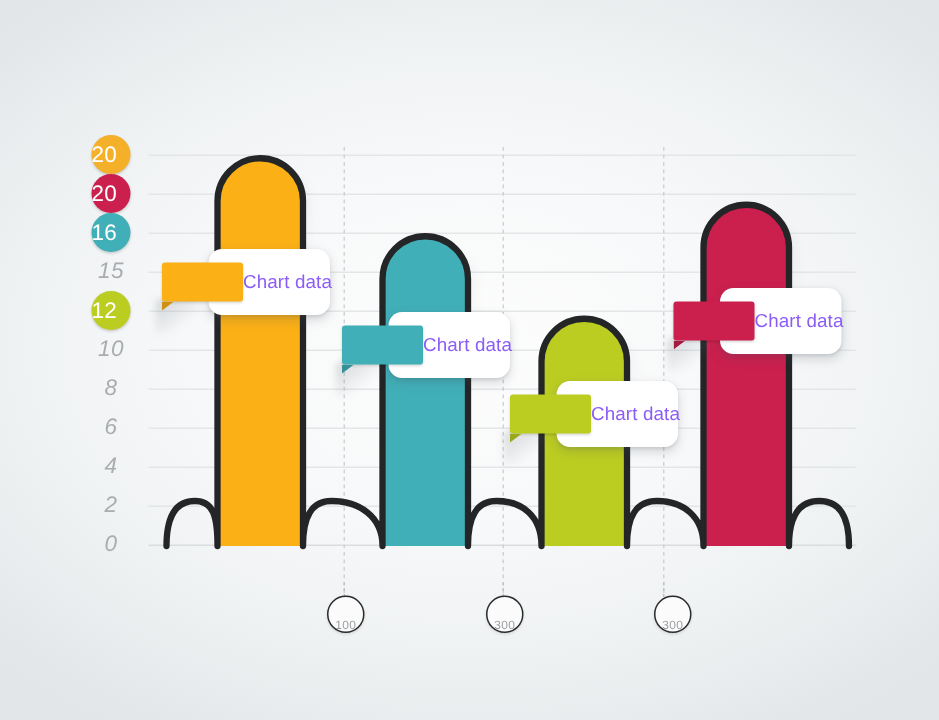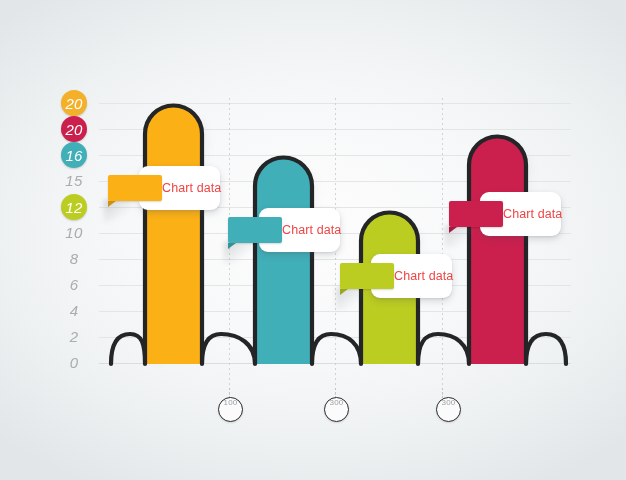--- a/index.html
+++ b/index.html
@@ -28,22 +28,22 @@
   }
 
   
   .ytick{
     position:absolute;width:34px;text-align:center;
     font-style:italic;font-size:15px;color:#a9adb0;
     line-height:20px;letter-spacing:.3px;
   }
   .ybadge{
     position:absolute;width:26px;height:26px;border-radius:50%;
-    display:flex;align-items:center;justify-content:center;
-    font-style:italic;font-size:15px;color:#ffffff;letter-spacing:.2px;
+    display:flex;align-items:center;justify-content:flex-start;
+    font-size:15px;color:#ffffff;letter-spacing:.2px;
     box-shadow:0 1px 2px rgba(0,0,0,.18);
   }
 
   
   .bar{position:absolute;border-radius:29px 29px 0 0;}
   .bar .fill{position:absolute;inset:0;border-radius:29px 29px 0 0;}
   .barshadow{
     position:absolute;border-radius:29px 29px 0 0;
     background:linear-gradient(to bottom right,rgba(80,90,95,.20),rgba(80,90,95,0) 65%);
     filter:blur(3px);
@@ -59,34 +59,34 @@
   .callout .swatch{
     position:absolute;left:-31px;top:9px;width:54px;height:26px;border-radius:2px;
     box-shadow:0 1px 2px rgba(0,0,0,.16);
   }
   .callout .swatch:after{
     content:"";position:absolute;left:0;bottom:-6px;width:8px;height:6px;
     background:inherit;clip-path:polygon(0 0,100% 0,0 100%);
     filter:brightness(.82);
   }
   .callout .ctext{
-    position:absolute;font-size:12.5px;color:#ef4444;letter-spacing:.1px;
+    position:absolute;font-size:12.5px;color:#8b5cf6;letter-spacing:.1px;
     white-space:nowrap;
   }
   .calloutTail{
     position:absolute;width:30px;height:22px;
     background:linear-gradient(to bottom right,rgba(120,130,138,.30),rgba(120,130,138,0) 70%);
     filter:blur(2.5px);
   }
 
   
   .xnode{
     position:absolute;width:23px;height:23px;border-radius:50%;
     border:1.6px solid #2a2b2c;background:#fbfbfc;
-    display:flex;align-items:flex-start;justify-content:center;
+    display:flex;align-items:flex-end;justify-content:center;
     font-size:8px;color:#9b9fa2;letter-spacing:.2px;
     box-shadow:0 1px 2px rgba(0,0,0,.12);
   }
   .xstem{
     position:absolute;width:1px;height:10px;
     background-image:linear-gradient(to bottom,#c0c4c6 50%,rgba(0,0,0,0) 0%);
     background-size:1px 4px;background-repeat:repeat-y;
   }
 </style>
 </head>

